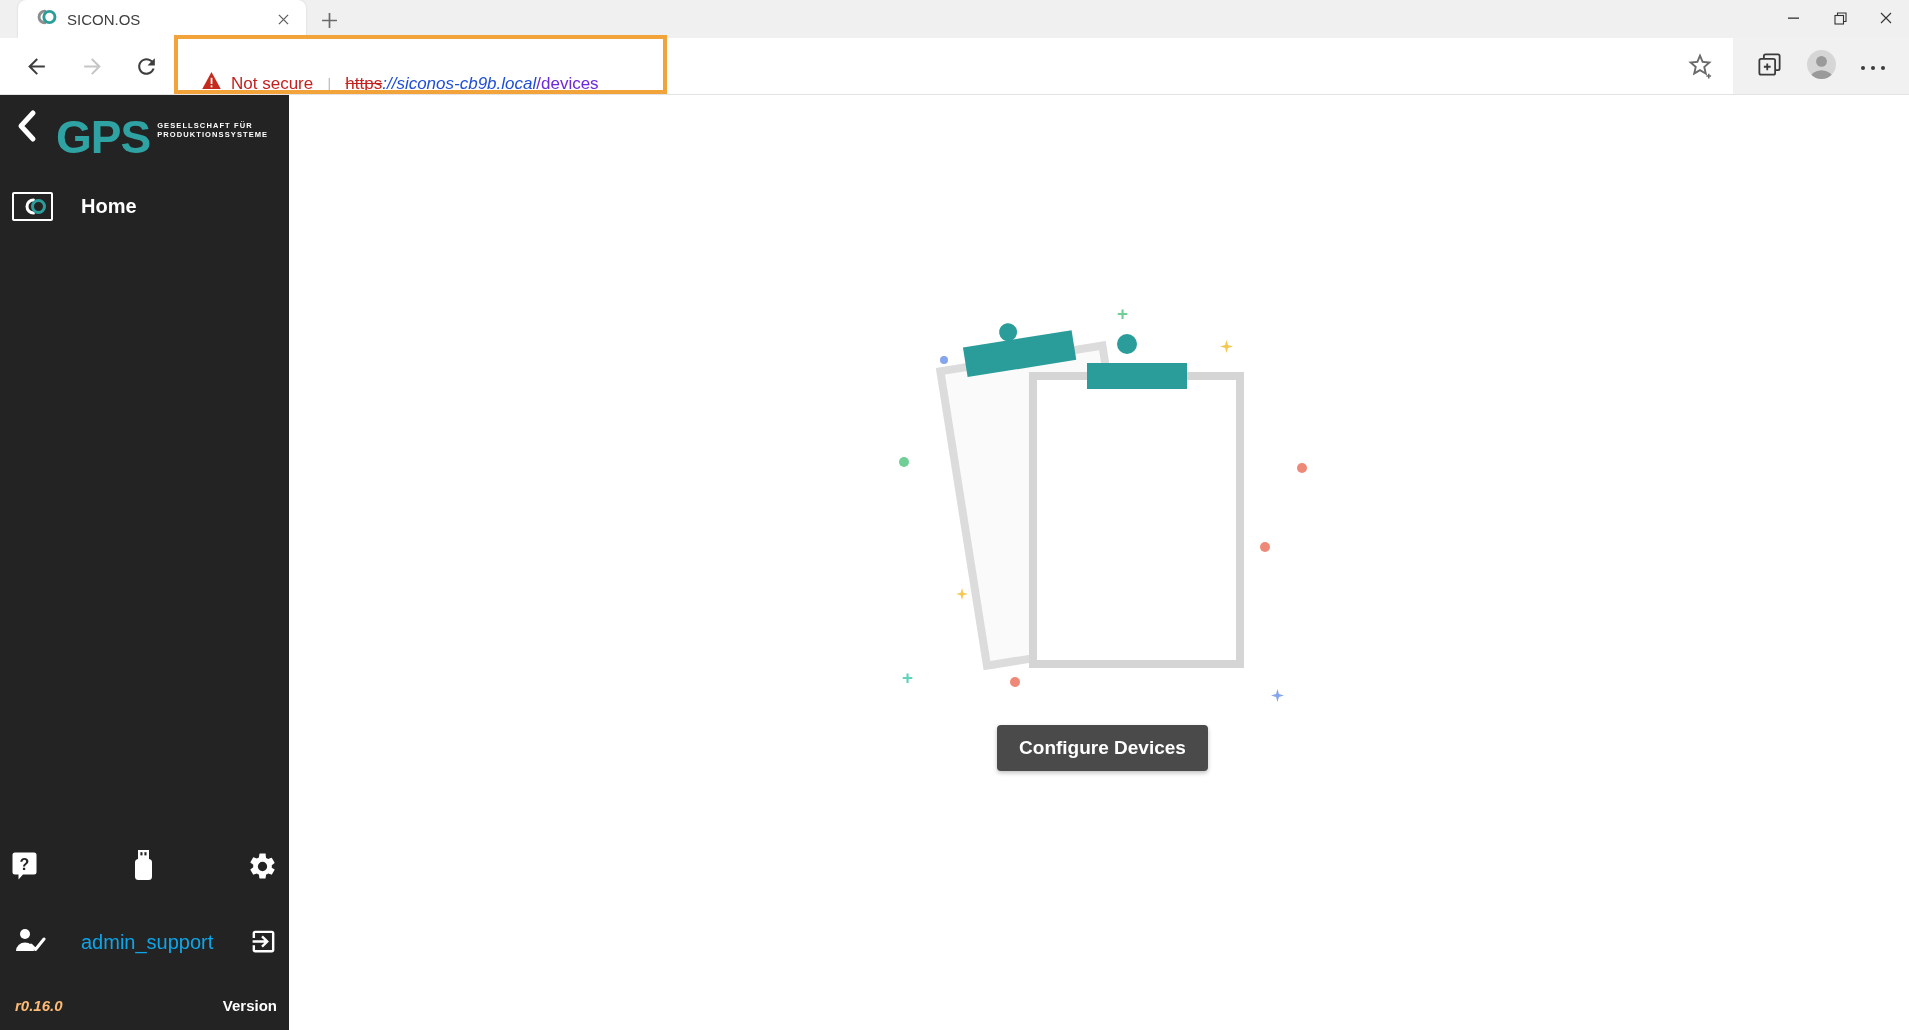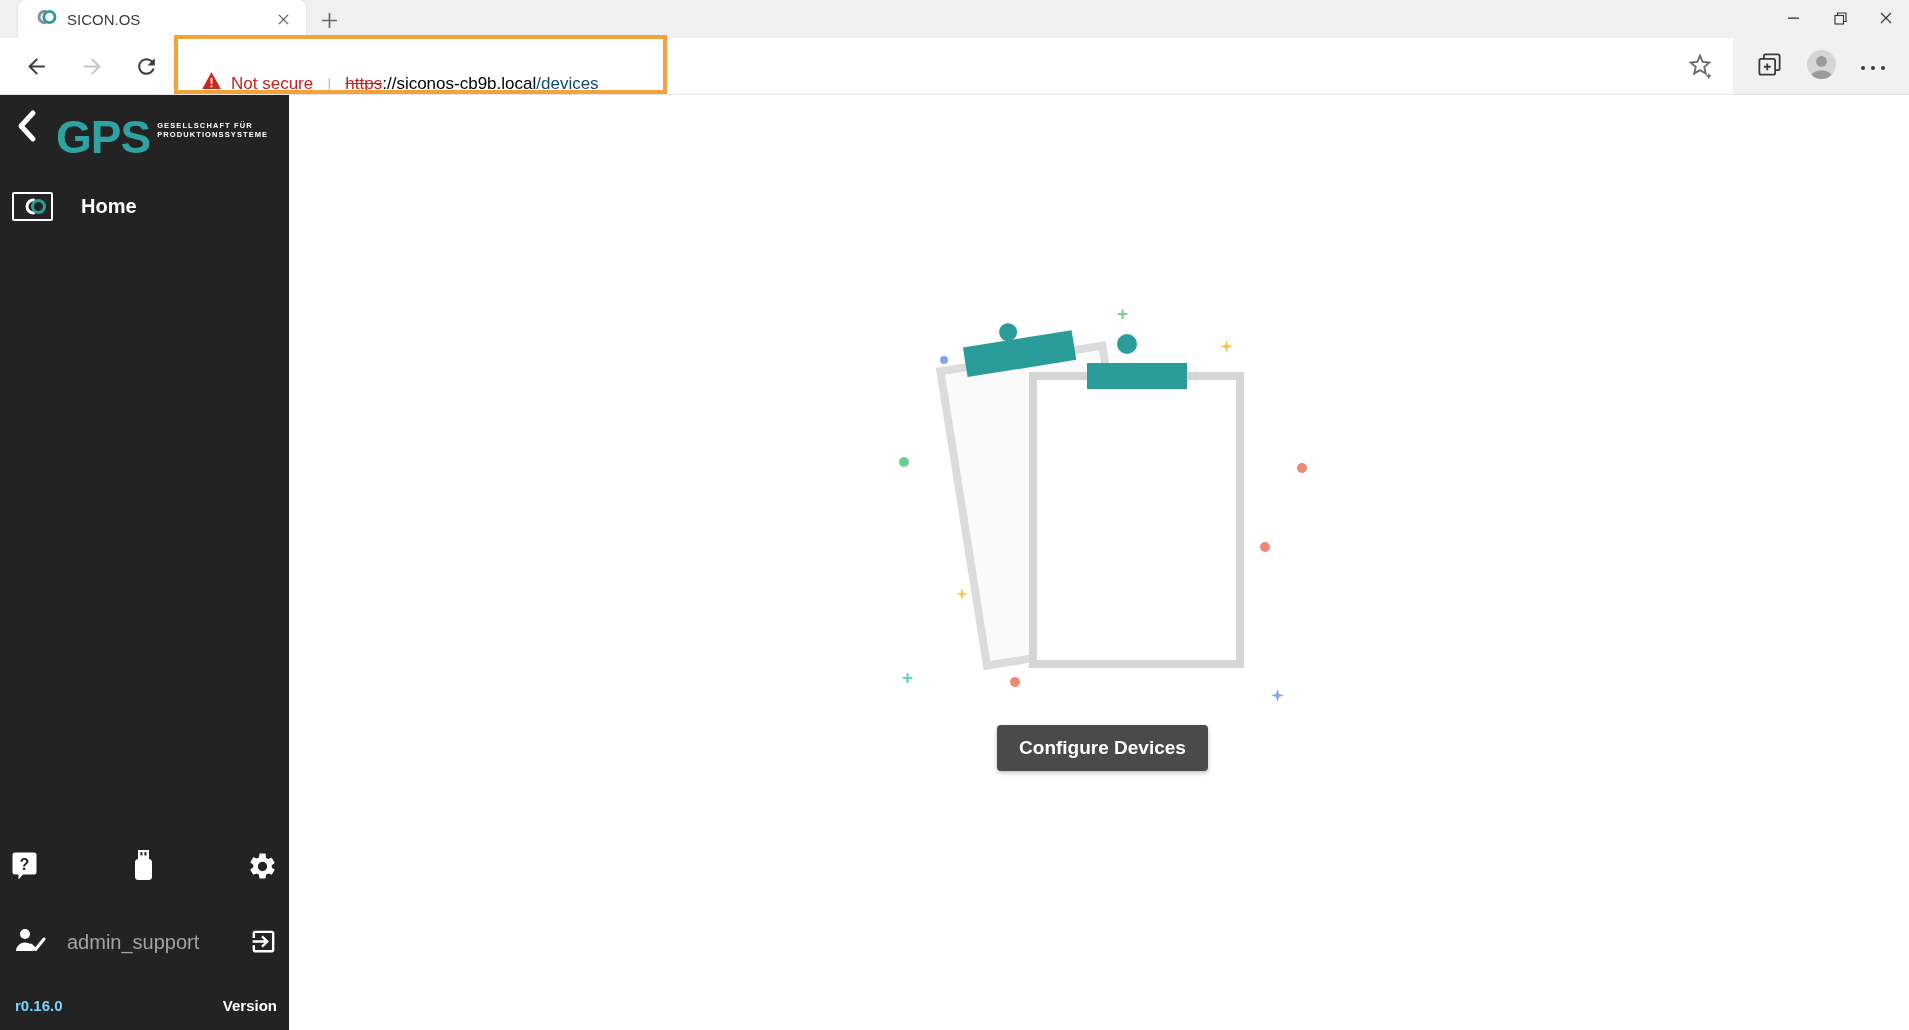--- a/index.html
+++ b/index.html
@@ -21,22 +21,22 @@
   
   .toolbar { position:absolute; left:0; top:38px; width:1909px; height:57px; background:#ffffff;
              border-bottom:1px solid #e3e3e3; }
   .nav-btn { position:absolute; top:14px; width:28px; height:28px; display:flex; align-items:center; justify-content:center; }
   .nav-back { left:22px; } .nav-fwd { left:78px; } .nav-refresh { left:132px; }
   .chip { position:absolute; left:202px; top:0; height:56px; display:flex; align-items:flex-end; font-size:17px; }
   .chip .sec-label { color:#c5221f; margin-left:10px; }
   .chip .divider { color:#c2c2c2; margin:0 14px; font-size:16px; }
   .url { white-space:nowrap; }
   .url .scheme { color:#c5221f; text-decoration:line-through;margin-top:40px; }
-  .url .host { color:#000000; }
-  .url .path { color:#0c4a6e; }
+  .url .host { color:#1d4ed8;font-style:italic; }
+  .url .path { color:#6d28d9; }
   .star-btn { position:absolute; left:1686px; top:13px; width:30px; height:30px; }
   .toolbar-right { position:absolute; right:0; top:0; width:176px; height:56px; background:#f1f1f2;
                    display:flex; align-items:center; justify-content:space-evenly; }
   .annotation { position:absolute; left:174px; top:35px; width:493px; height:59px;
                 border:4px solid #F2A33A; z-index:40; pointer-events:none; }
 
   
   .app { position:absolute; left:0; top:95px; width:1909px; height:935px; display:flex; }
 
   
@@ -49,24 +49,24 @@
   .nav-item { position:absolute; left:0; top:90px; width:238px; height:42px; display:flex; align-items:center; cursor:pointer; }
   .nav-item-iconbox { position:absolute; left:12px; width:41px; height:29px; border:2px solid #fff;
                       border-radius:2px; display:flex; align-items:center; justify-content:center; }
   .nav-item-label { position:absolute; left:81px; color:#fff; font-size:20px; font-weight:600; }
   .tools-row { position:absolute; left:0; top:752px; width:289px; height:44px; }
   .tool-help { position:absolute; left:11px; top:4px; }
   .tool-usb  { position:absolute; left:131px; top:2px; }
   .tool-gear { position:absolute; left:247px; top:4px; }
   .user-row { position:absolute; left:0; top:822px; width:289px; height:50px; display:flex; align-items:center; }
   .user-icon { position:absolute; left:14px; }
-  .user-name { position:absolute; left:67px; color:#a3a3a3; font-size:20px; font-weight:500; }
+  .user-name { position:absolute; left:81px; color:#0ea5e9; font-size:20px; font-weight:500; }
   .user-exit { position:absolute; left:249px; top:10px; }
   .version-row { position:absolute; left:0; top:890px; width:289px; height:45px; }
-  .version-value { position:absolute; left:15px; top:12px; color:#7dd3fc; font-size:15px; font-weight:bold; }
+  .version-value { position:absolute; left:15px; top:12px; color:#fdba74; font-size:15px; font-weight:bold;font-style:italic; }
   .version-label { position:absolute; right:12px; top:12px; color:#fff; font-size:15px; font-weight:bold; }
 
   
   .main { position:relative; flex:1; background:#fff; }
   .illus { position:absolute; left:601px; top:205px; width:425px; height:405px; }
   .board-back { position:absolute; left:58px; top:36px; width:200px; height:330px; transform:rotate(-9deg); }
   .board-back .paper { position:absolute; left:10px; top:16px; width:172px; height:306px;
                        border:8px solid #dcdcdc; background:#fafafa; }
   .board-back .cliprect { position:absolute; left:40px; top:0; width:110px; height:30px; background:#2A9D9B; }
   .board-back .clipring { position:absolute; left:78px; top:-17px; width:18px; height:18px;

